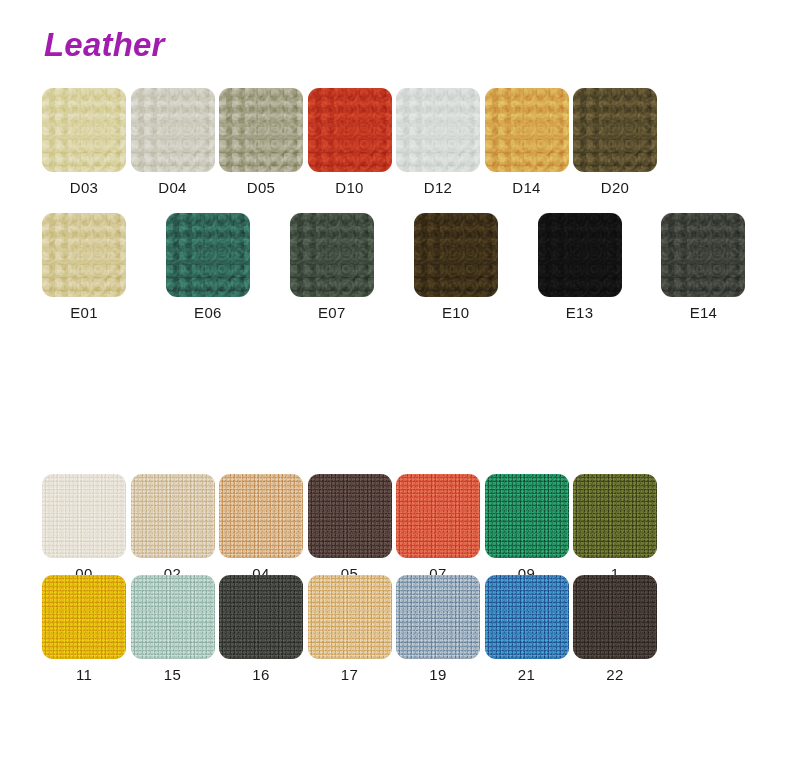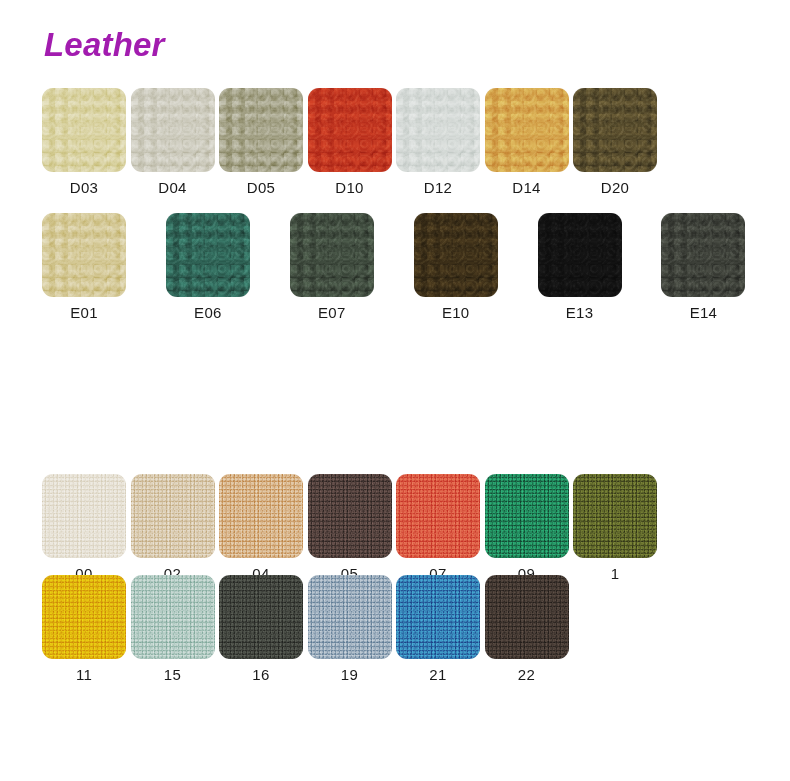--- a/index.html
+++ b/index.html
@@ -290,20 +290,27 @@
         <div class="swatch-label">15</div>
       </div>
       <div class="swatch-cell">
         <div class="swatch-chip" style="background: rgb(59, 62, 56);">
           <div class="tex tex-fabric"></div>
           <div class="tex tex-fabric2"></div>
         </div>
         <div class="swatch-label">16</div>
       </div>
       <div class="swatch-cell">
+        <div class="swatch-chip" style="background: rgb(218, 183, 126);">
+          <div class="tex tex-fabric"></div>
+          <div class="tex tex-fabric2"></div>
+        </div>
+        <div class="swatch-label">17</div>
+      </div>
+      <div class="swatch-cell">
         <div class="swatch-chip" style="background: rgb(143, 163, 181);">
           <div class="tex tex-fabric"></div>
           <div class="tex tex-fabric2"></div>
         </div>
         <div class="swatch-label">19</div>
       </div>
       <div class="swatch-cell">
         <div class="swatch-chip" style="background: rgb(47, 116, 173);">
           <div class="tex tex-fabric"></div>
           <div class="tex tex-fabric2"></div>

